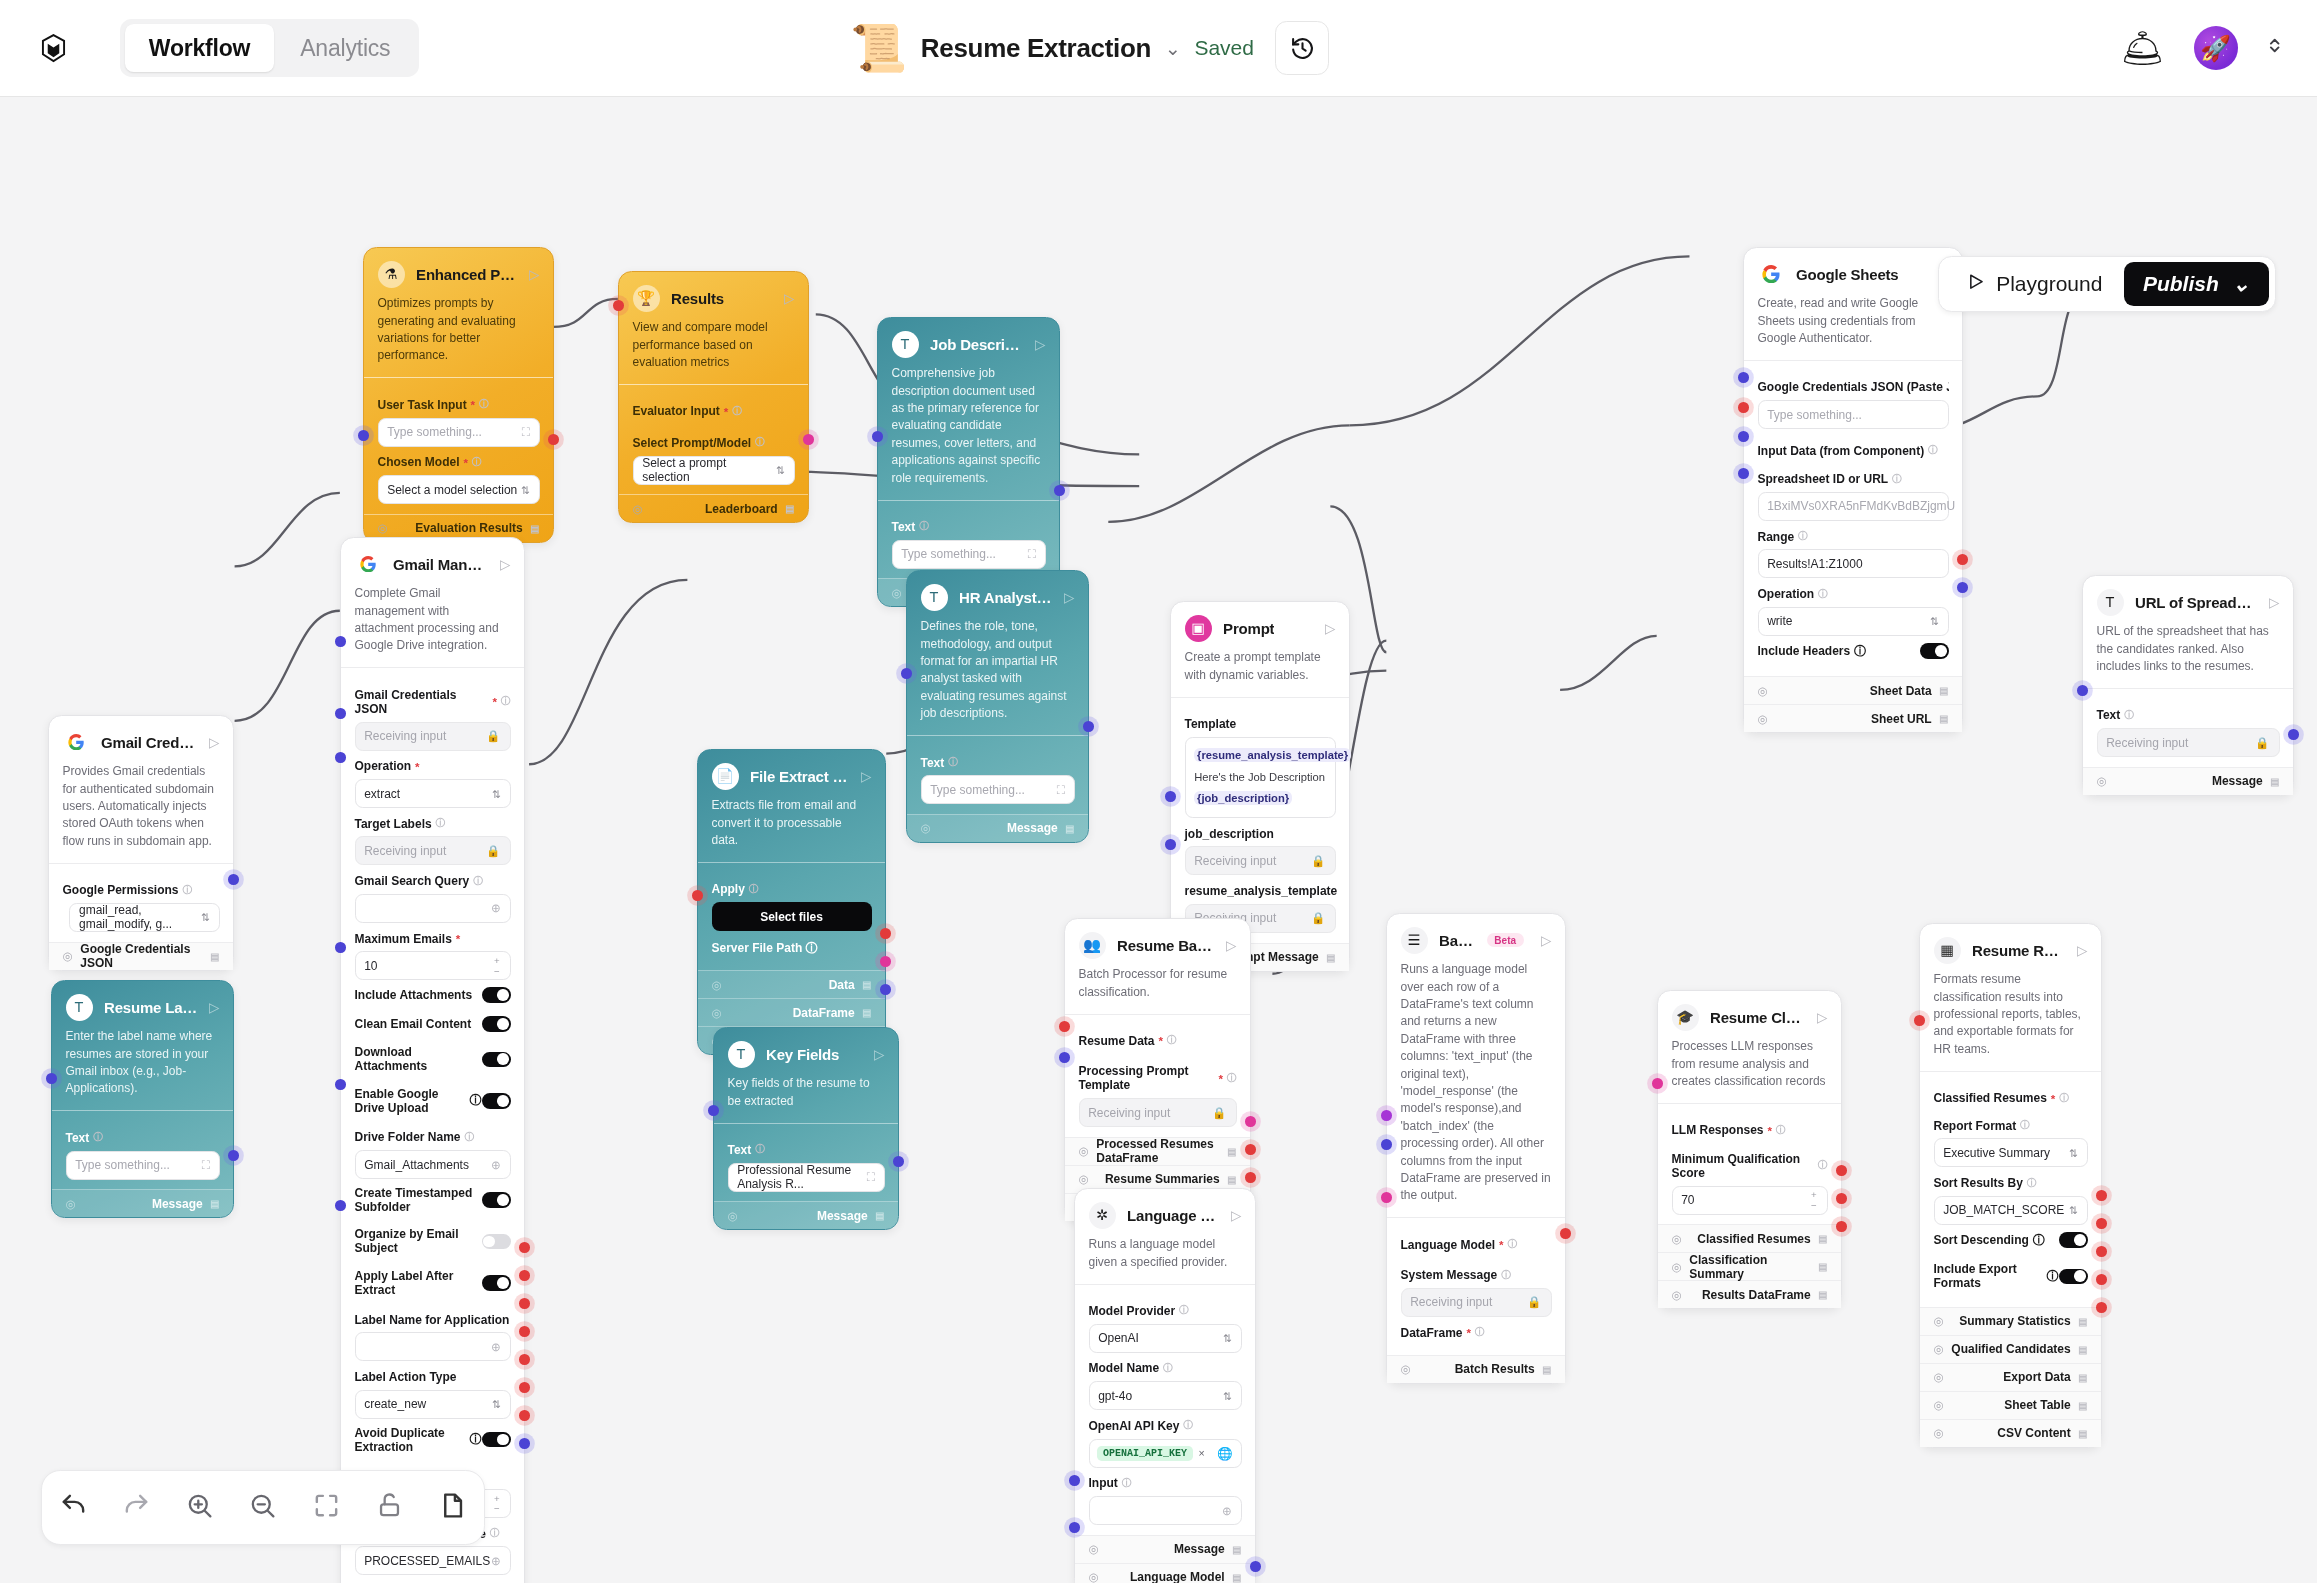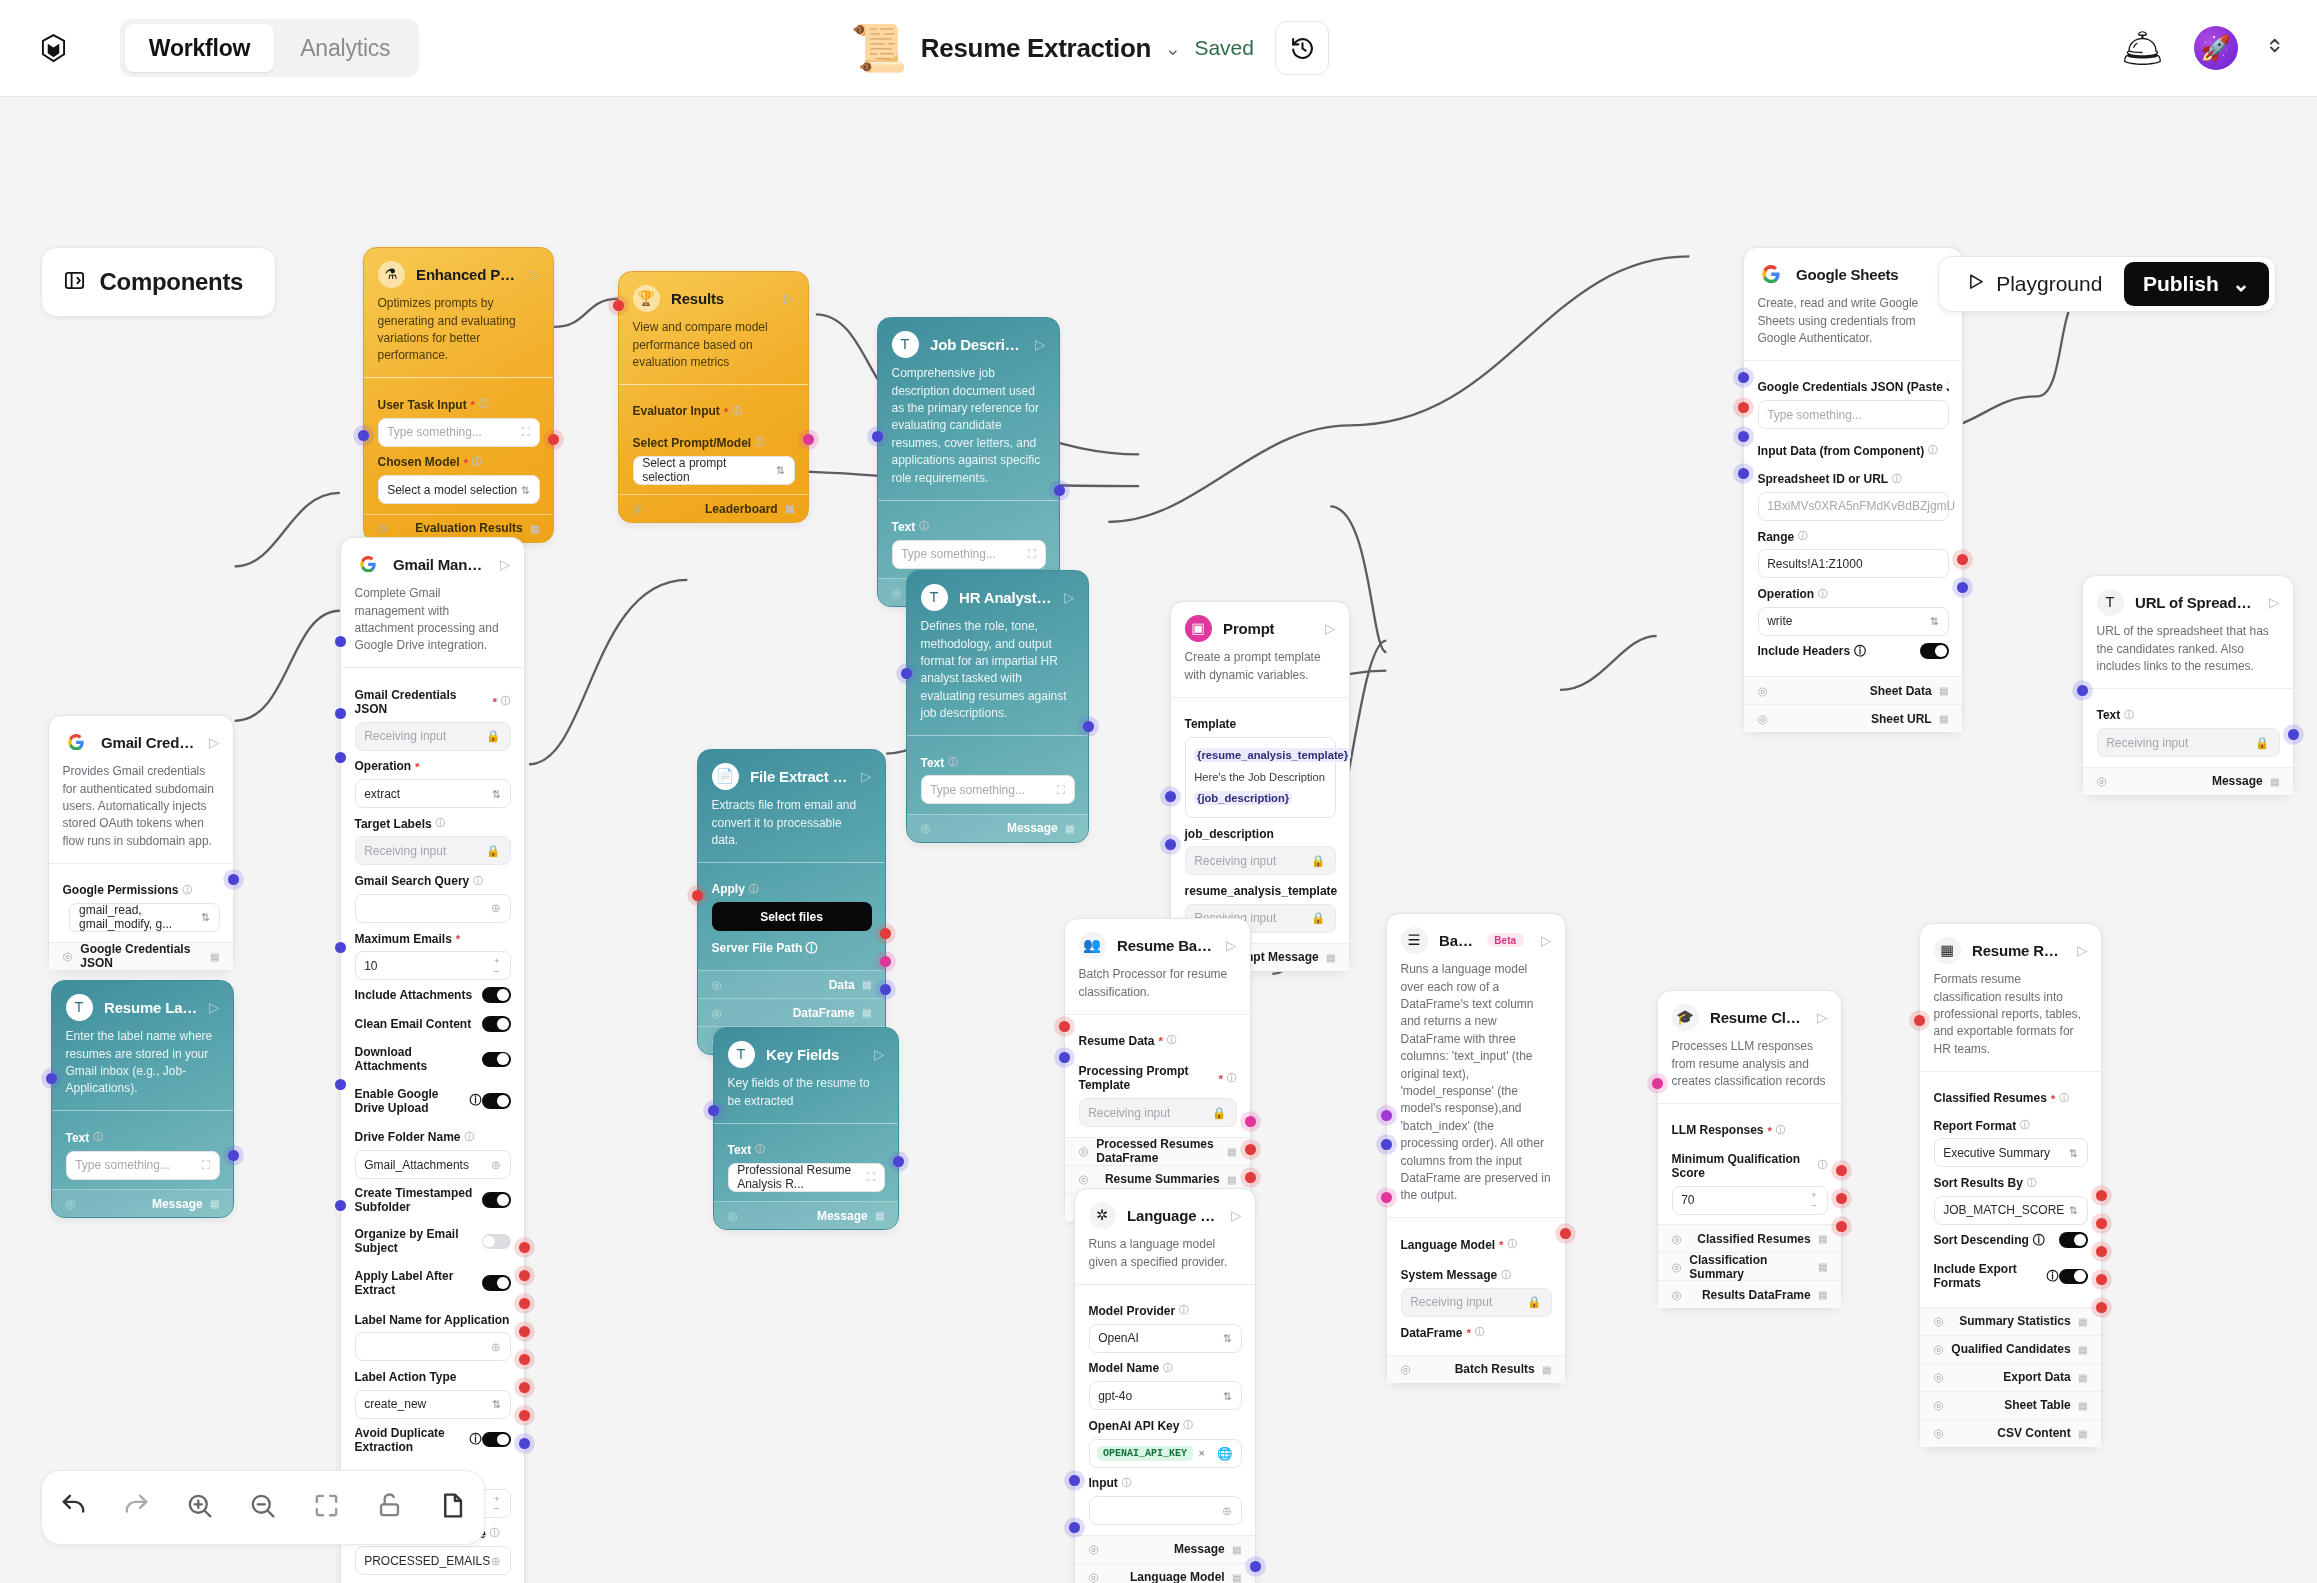--- a/index.html
+++ b/index.html
@@ -60,20 +60,21 @@
     position:absolute; right:41px; top:159px; height:56px; z-index:30;
     background:#fff; border:1px solid #e8e8ea; border-radius:13.5px;
     display:flex; align-items:center; padding:0 5.8px 0 9.7px; gap:3.9px;
     box-shadow:0 1.9px 5.8px rgba(0,0,0,.06);
   }
   .playground { display:flex; align-items:center; gap:10.6px; font-size:21px; padding:0 17.4px; cursor:pointer; }
   .publish {
     background:#0c0c0e; color:#fff; border-radius:9.7px; height:44px;
     display:flex; align-items:center; gap:13.5px; padding:0 19.3px; font-size:21px; font-weight:700;
     cursor:pointer;
+    font-style:italic;
   }
 
   .toolbar {
     position:absolute; left:41px; bottom:39px; height:75px; width:444px;
     background:#fff; border:1px solid #e9e9eb; border-radius:19.3px;
     display:flex; align-items:center; justify-content:space-around;
     box-shadow:0 1.9px 5.8px rgba(0,0,0,.05); z-index:30;
   }
   .tb-ico { cursor:pointer; opacity:.85; }
 
@@ -260,30 +261,20 @@
 
       <path d="M548 790 C 700 790, 1100 340, 1400 340" opacity="0"></path>
       <path d="M1398 340 C 1560 340, 1600 165, 1750 165"></path>
       <path d="M1148 440 C 1240 440, 1300 340, 1398 340"></path>
 
       <path d="M1992 345 C 2050 345, 2060 310, 2110 310"></path>
       <path d="M2110 310 C 2140 310, 2130 205, 2158 205"></path>
     </g>
   </svg>
 
-  <div class="components-btn">
-    <span>
-      <svg width="23" height="23" viewBox="0 0 24 24" fill="none" stroke="#111" stroke-width="1.9" stroke-linecap="round">
-          <rect x="3" y="4" width="18" height="16" rx="2.5"></rect>
-          <path d="M9 4v16"></path>
-          <path d="M15 9l2.5 3L15 15"></path>
-        </svg>
-    </span>
-    <span class="lbl">Components</span>
-  </div>
 
   <div class="run-panel">
     <div class="playground">
       <span>
         <svg width="19.3" height="19.3" viewBox="0 0 24 24" fill="none" stroke="#1b1b1f" stroke-width="1.9" stroke-linejoin="round">
             <path d="M6 4l14 8-14 8z"></path>
           </svg>
       </span>
       <span>Playground</span>
     </div>

